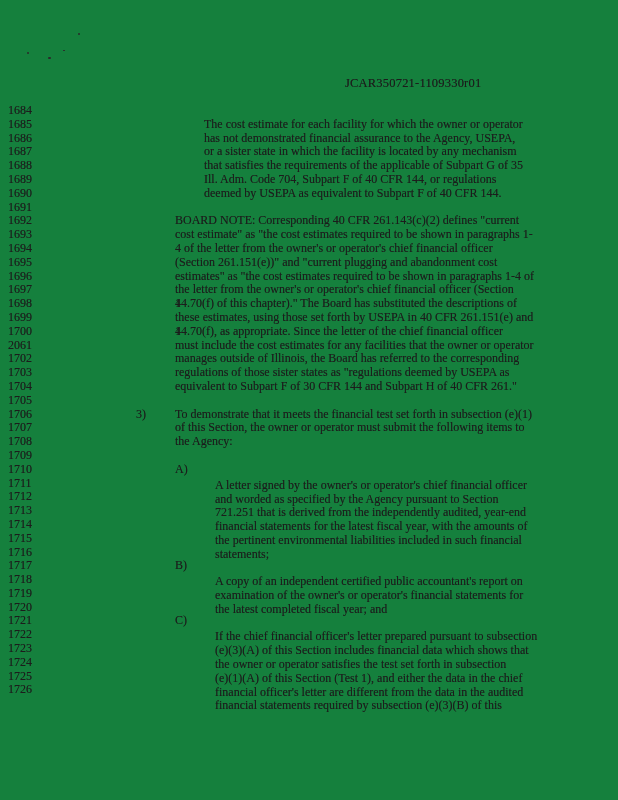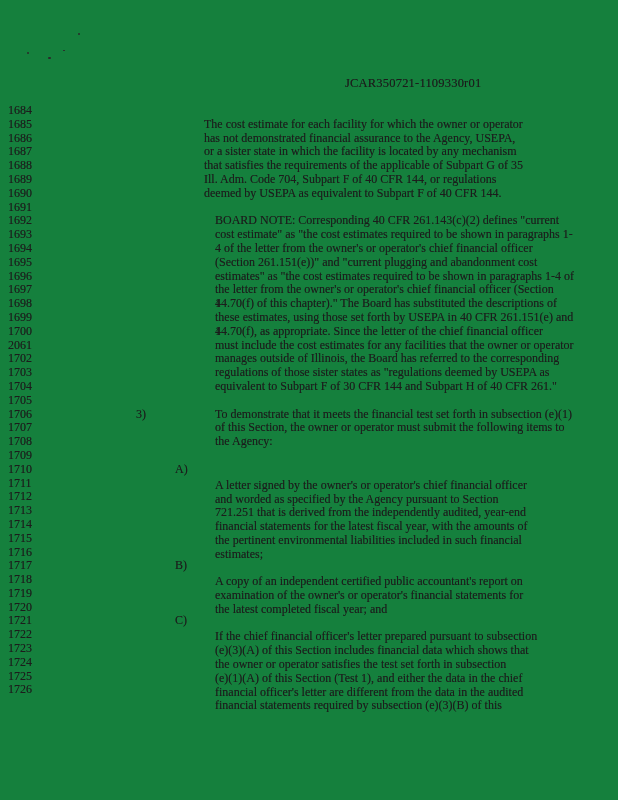--- a/index.html
+++ b/index.html
@@ -38,21 +38,21 @@
     height: 13.8px;
     font-size: 12px;
     line-height: 13.8px;
     white-space: nowrap;
     text-shadow: 0 0 0.5px rgba(30,30,30,0.5);
   }
   .line span { position: absolute; top: 0; }
   .ln    { left: 8px; }
   .m1    { left: 136px; }
   .m2    { left: 175px; }
-  .t-l1  { left: 175px; margin-left: 40px; }
+  .t-l1  { left: 175px; }
   .t-blk { left: 204px; }
   .t-l2  { left: 215px; margin-top: 16px; }
   .u { position: static !important; }
   .speck {
     position: absolute;
     background: #2a2a2a;
     border-radius: 1px;
   }
   .sp1 { left: 78px; top: 33px; width: 2px; height: 2px; }
   .sp2 { left: 27px; top: 52px; width: 2px; height: 2px; }
@@ -188,21 +188,21 @@
       <div class="line">
         <span class="ln">1713</span>
         <span class="t-l2">financial statements for the latest fiscal year, with the amounts of</span>
       </div>
       <div class="line">
         <span class="ln">1714</span>
         <span class="t-l2">the pertinent environmental liabilities included in such financial</span>
       </div>
       <div class="line">
         <span class="ln">1715</span>
-        <span class="t-l2">estimates;</span>
+        <span class="t-l2">statements;</span>
       </div>
       <div class="line">
         <span class="ln">1716</span>
       </div>
       <div class="line">
         <span class="ln">1717</span>
         <span class="m2">B)</span>
         <span class="t-l2">A copy of an independent certified public accountant's report on</span>
       </div>
       <div class="line">

